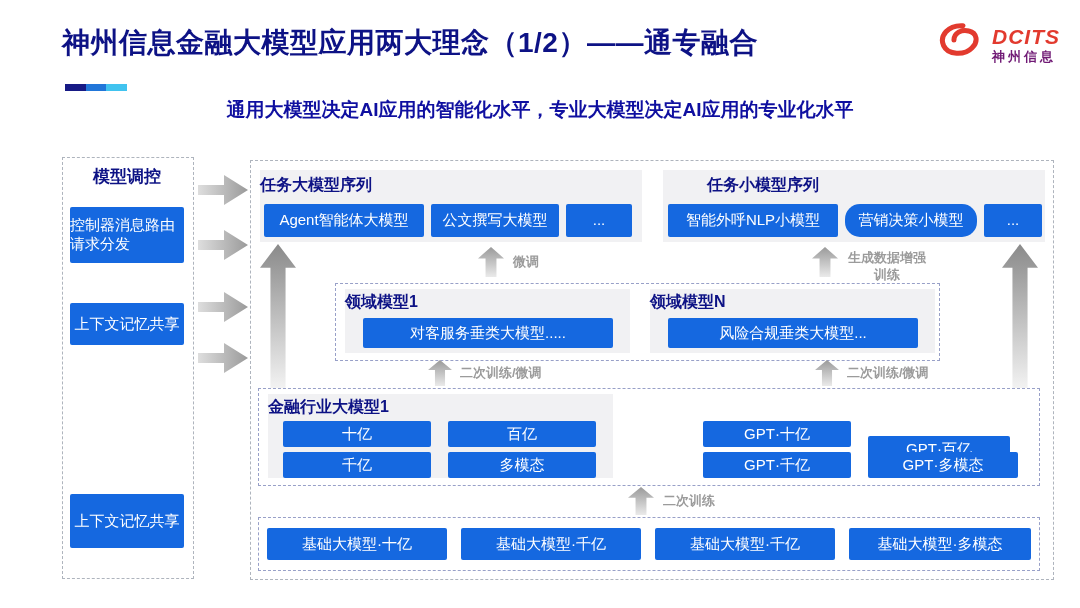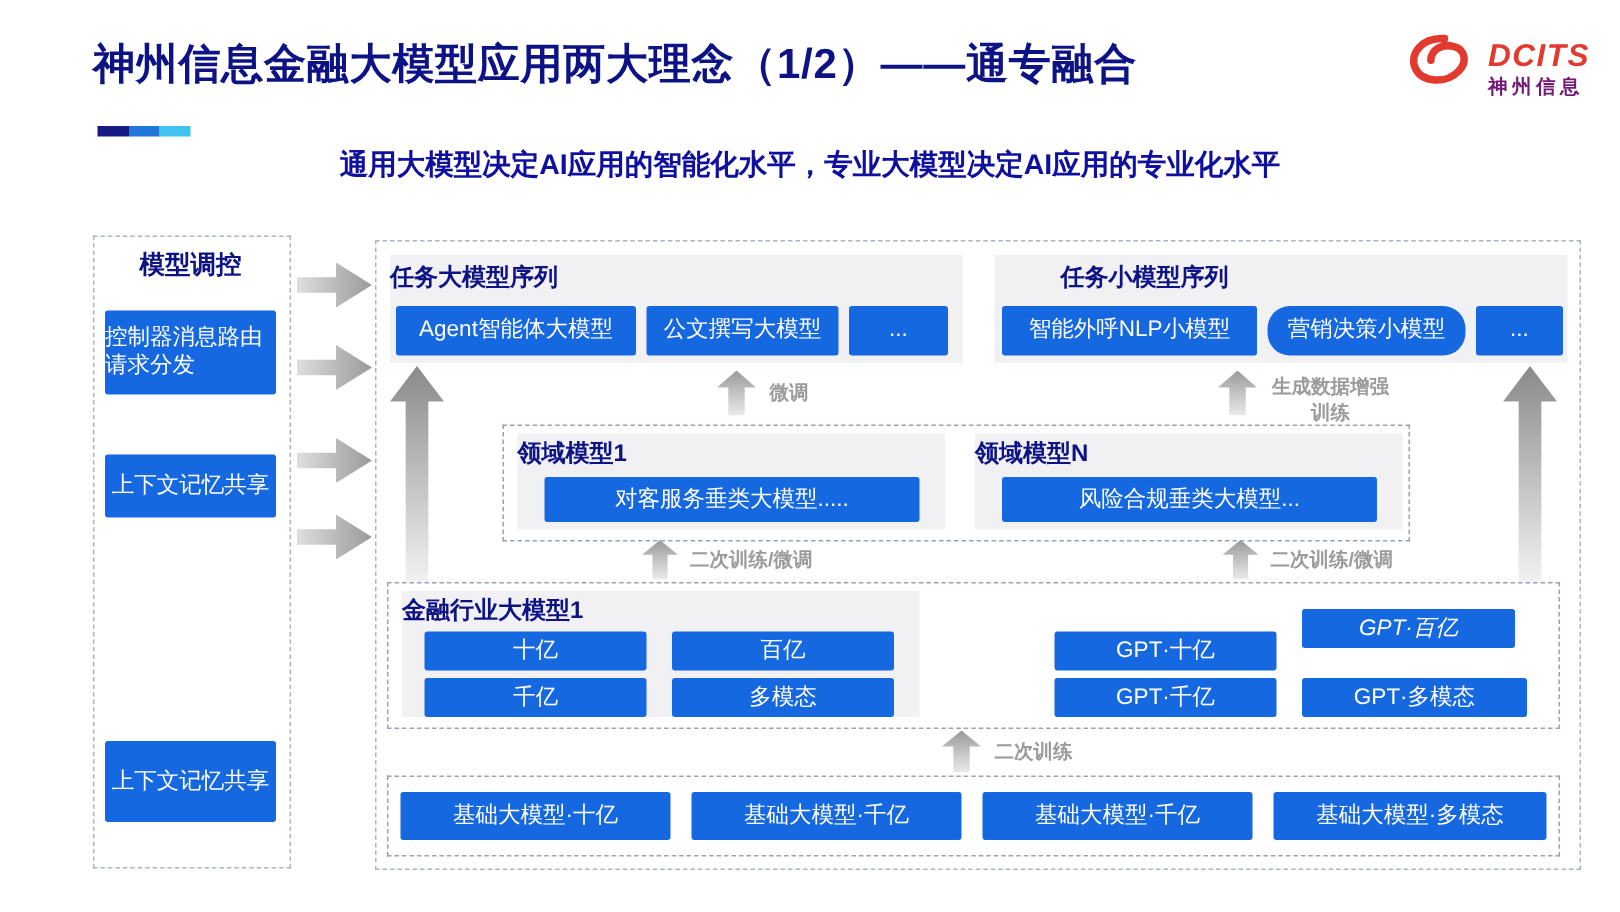--- a/index.html
+++ b/index.html
@@ -123,21 +123,21 @@
   <div class="abs dashed-blue" style="left:258px;top:388px;width:780px;height:96px;"></div>
   <div class="abs panel" style="left:268px;top:394px;width:345px;height:84px;">
     <div class="panel-title" style="margin-top:3px;">金融行业大模型1</div>
   </div>
   <div class="abs btn btn-sm" style="left:283px;top:421px;width:148px;height:26px;">十亿</div>
   <div class="abs btn btn-sm" style="left:448px;top:421px;width:148px;height:26px;">百亿</div>
   <div class="abs btn btn-sm" style="left:283px;top:452px;width:148px;height:26px;">千亿</div>
   <div class="abs btn btn-sm" style="left:448px;top:452px;width:148px;height:26px;">多模态</div>
 
   <div class="abs btn btn-sm" style="left:703px;top:421px;width:148px;height:26px;">GPT·十亿</div>
-  <div class="abs btn btn-sm" style="left:868px;top:406px;width:142px;height:26px;font-style:italic;">GPT·百亿</div>
+  <div class="abs btn btn-sm" style="left:868px;top:436px;width:142px;height:26px;">GPT·百亿</div>
   <div class="abs btn btn-sm" style="left:703px;top:452px;width:148px;height:26px;">GPT·千亿</div>
   <div class="abs btn btn-sm" style="left:868px;top:452px;width:150px;height:26px;">GPT·多模态</div>
 
   <div class="abs arrow-up" style="left:628px;top:487px;width:26px;height:28px;"></div>
   <div class="abs glabel" style="left:663px;top:493px;text-align:right;">二次训练</div>
 
   <div class="abs dashed-blue" style="left:258px;top:517px;width:780px;height:52px;"></div>
   <div class="abs btn" style="left:267px;top:528px;width:180px;height:32px;">基础大模型·十亿</div>
   <div class="abs btn" style="left:461px;top:528px;width:180px;height:32px;">基础大模型·千亿</div>
   <div class="abs btn" style="left:655px;top:528px;width:180px;height:32px;">基础大模型·千亿</div>

